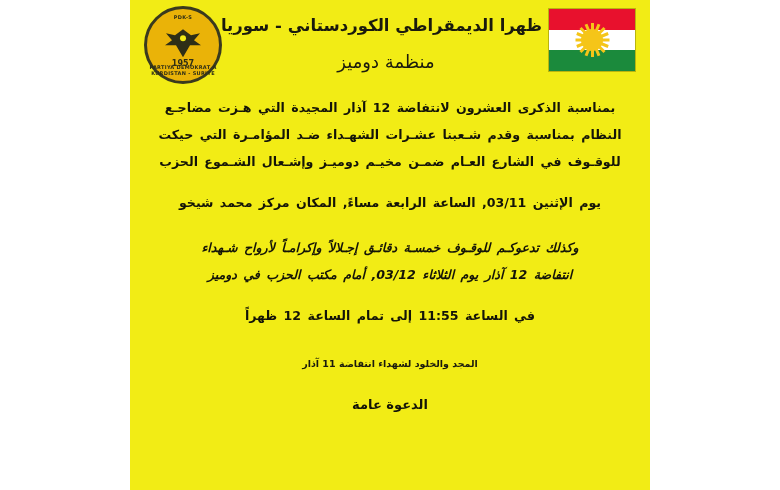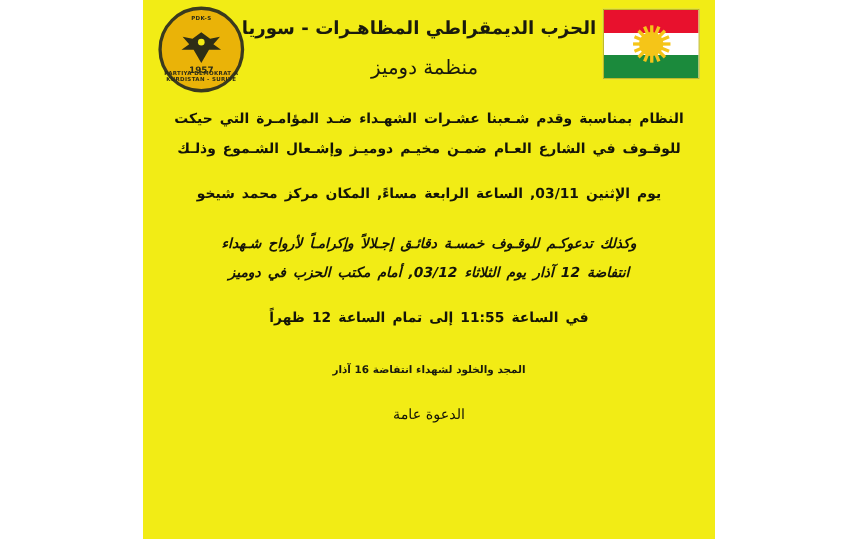--- a/index.html
+++ b/index.html
@@ -159,21 +159,21 @@
   .footer-line {
     font-size: 9.5px;
     font-weight: bold;
     color: #1a1a0d;
     line-height: 1.9;
   }
   .call {
     margin-top: 24px;
     text-align: center;
     font-size: 13px;
-    font-weight: normal;
+    font-weight: bold;
     color: #141408;
   }
 </style>
 </head>
 <body>
 
 <div class="poster">
 
   <div class="header">
 
@@ -196,40 +196,41 @@
       <div class="ring-text-top">PDK-S</div>
       <svg class="bird" viewBox="0 0 46 34">
         <path d="M23 3 L31 9 L40 7 L34 14 L41 19 L30 19 L23 31 L16 19 L5 19 L12 14 L6 7 L15 9 Z" fill="#2e2e16"></path>
         <circle cx="23" cy="12" r="3" fill="#f2ec15"></circle>
       </svg>
       <div class="year">1957</div>
       <div class="ring-text-bottom">PARTIYA DEMOKRAT A KURDISTAN - SURIYE</div>
     </div>
 
     <div class="header-titles">
-      <div class="party-name">الحزب الديمقراطي المظاهـرات - سوريا</div>
+      <div class="party-name">ظهرا الديمقراطي الكوردستاني - سوريا</div>
       <div class="org-name">منظمة دوميز</div>
     </div>
   </div>
 
   <div class="body-text">
 
     <div class="para block1">
+      <div>بمناسبة الذكرى العشرون لانتفاضة 12 آذار المجيدة التي هـزت مضاجـع</div>
       <div>النظام بمناسبة وقدم شـعبنا عشـرات الشهـداء ضـد المؤامـرة التي حيكت</div>
-      <div>للوقـوف في الشارع العـام  ضمـن مخيـم دوميـز  وإشـعال الشـموع وذلـك</div>
+      <div>للوقـوف في الشارع العـام  ضمـن مخيـم دوميـز  وإشـعال الشـموع الحزب</div>
     </div>
 
     <div class="para block2 line-center">يوم الإثنين 03/11, الساعة الرابعة مساءً, المكان مركز محمد شيخو</div>
 
     <div class="para block3">
       <div>وكذلك تدعوكـم للوقـوف خمسـة دقائـق إجـلالاً وإكرامـاً لأرواح شـهداء</div>
       <div>انتفاضة 12 آذار يوم الثلاثاء 03/12, أمام مكتب الحزب في دوميز</div>
     </div>
 
     <div class="para block2 line-center">في الساعة 11:55 إلى تمام الساعة 12 ظهراً</div>
 
     <div class="footer">
-      <div class="footer-line">المجد والخلود لشهداء انتفاضة 16 آذار</div>
+      <div class="footer-line">المجد والخلود لشهداء انتفاضة 11 آذار</div>
     </div>
 
     <div class="call">الدعوة عامة</div>
   </div>
 </div>
 
 </body></html>

